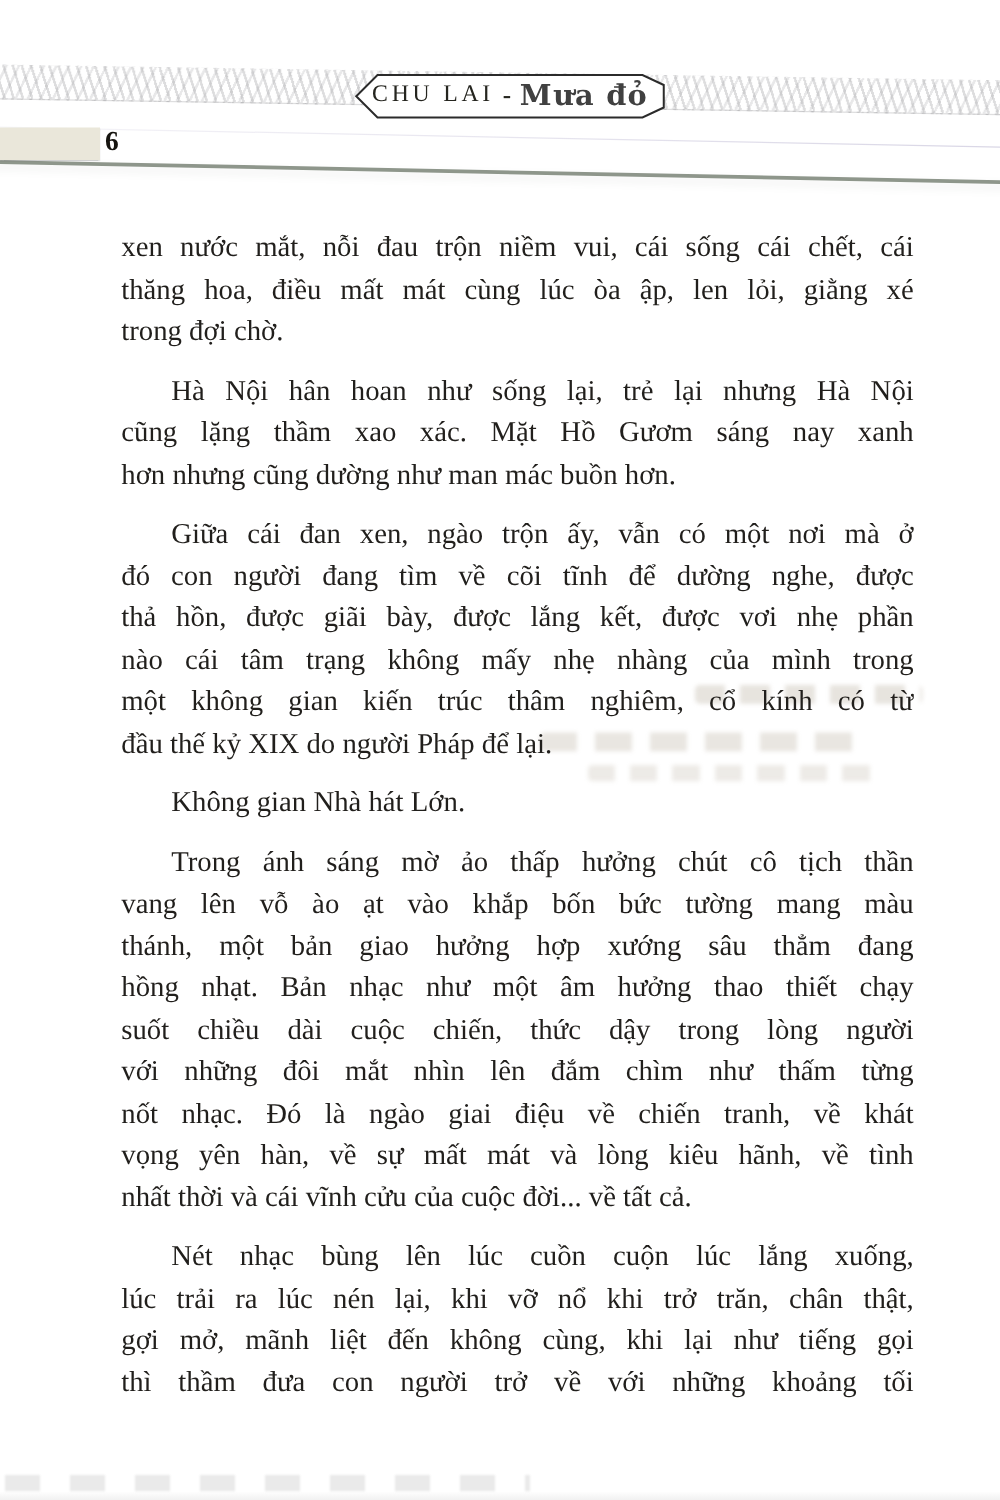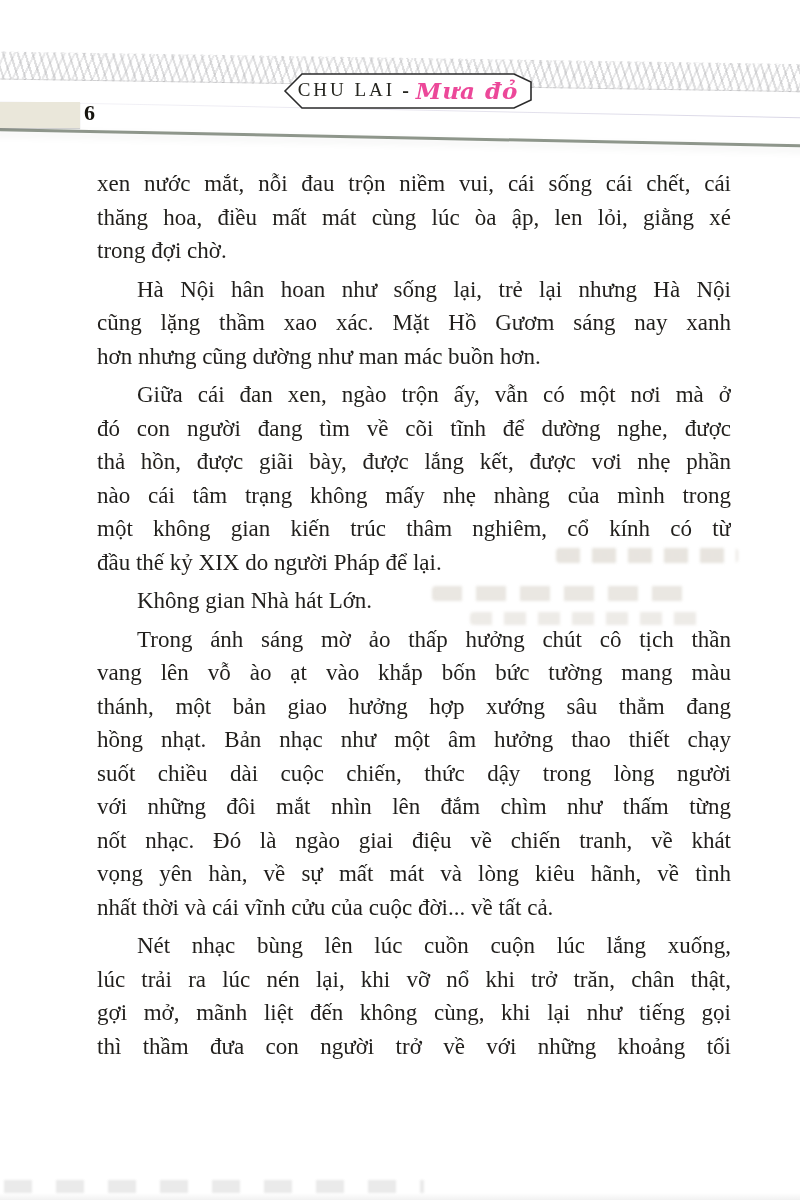--- a/index.html
+++ b/index.html
@@ -27,54 +27,54 @@
   .header-rule{
     position:absolute;left:-8px;top:128px;width:820px;height:3px;
     background:#8e968b;
     border-radius:2px;
     box-shadow:0 4px 7px rgba(120,130,120,.14);
     transform:rotate(1.15deg);transform-origin:left center;
   }
 
   
   .badge{
-    position:absolute;left:281px;top:70px;width:254px;height:42px;
+    position:absolute;left:281px;top:56px;width:254px;height:42px;
   }
   .badge svg{position:absolute;inset:0;}
   .badge-text{
     position:absolute;inset:0;display:flex;align-items:center;justify-content:center;
     gap:7px;padding-bottom:2px;
   }
   .badge-author{
     font-size:19px;letter-spacing:3px;color:#25251f;
     font-variant:small-caps;
   }
   .badge-sep{font-size:20px;color:#25251f;font-weight:bold;}
   .badge-title{
     font-family:"DejaVu Serif","Liberation Serif",serif;
-    font-style:italic;font-weight:bold;font-size:23px;color:#ec4899;
+    font-weight:bold;font-size:23px;color:#404040;
     letter-spacing:1px;
   }
 
   
   .pagenum-tab{
     position:absolute;left:0;top:102px;width:80px;height:26px;
     background:#eae7da;box-shadow:0 1px 1px rgba(0,0,0,.18);
   }
   .pagenum{
     position:absolute;left:84px;top:100px;
     font-weight:bold;font-size:22px;color:#16140f;
   }
 
   
   .textblock{
     position:absolute;left:97px;top:167px;width:634px;
     color:#211f1c;font-size:23px;line-height:33.5px;
   }
-  .para{margin:0 0 5px 0;}
+  .para{margin:14px 0 5px 0;}
   .line{display:block;text-align:justify;}
   .line.stretch{text-align-last:justify;}
   .line.first{text-indent:40px;}
   .line{max-height:34px;overflow:hidden;}
 
   
   .bleed{position:absolute;filter:blur(1.6px);border-radius:4px;opacity:.5;}
   .bleed-1{left:556px;top:548px;width:182px;height:15px;
     background:repeating-linear-gradient(90deg, rgba(168,156,136,.55) 0 24px, transparent 24px 36px);}
   .bleed-2{left:432px;top:586px;width:262px;height:15px;

